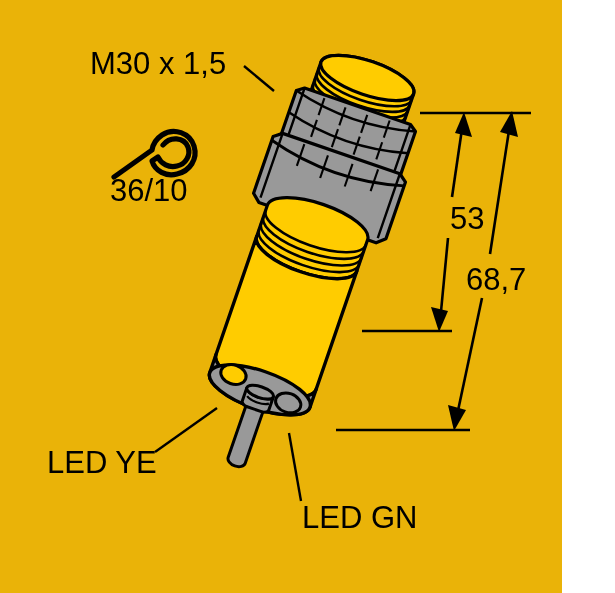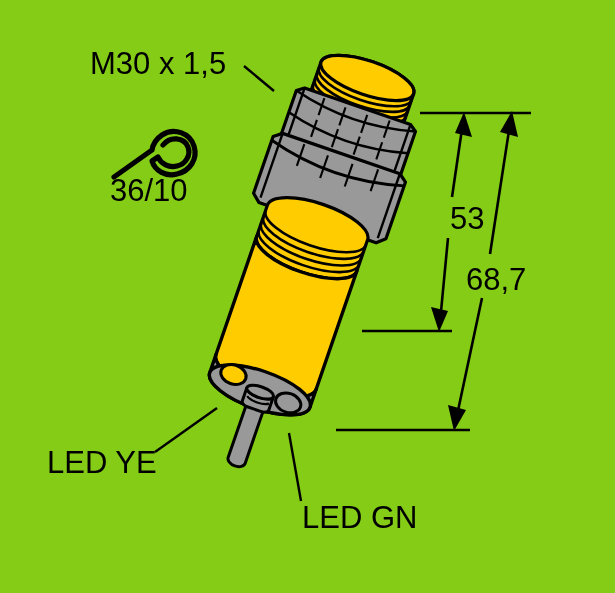--- a/index.html
+++ b/index.html
@@ -8,23 +8,24 @@
     background: #ffffff;
   }
   body {
     width: 615px;
     height: 593px;
     overflow: hidden;
     font-family: "Liberation Sans", sans-serif;
   }
   #stage {
     position: relative;
-    width: 615px;
+    width: 518px;
     height: 593px;
-    background: #84cc16;
+    background: #eab308;
+    padding-left: 44px;
   }
   svg.drawing {
     position: absolute;
     left: 0;
     top: 0;
     width: 615px;
     height: 593px;
     display: block;
   }
   .lbl {

